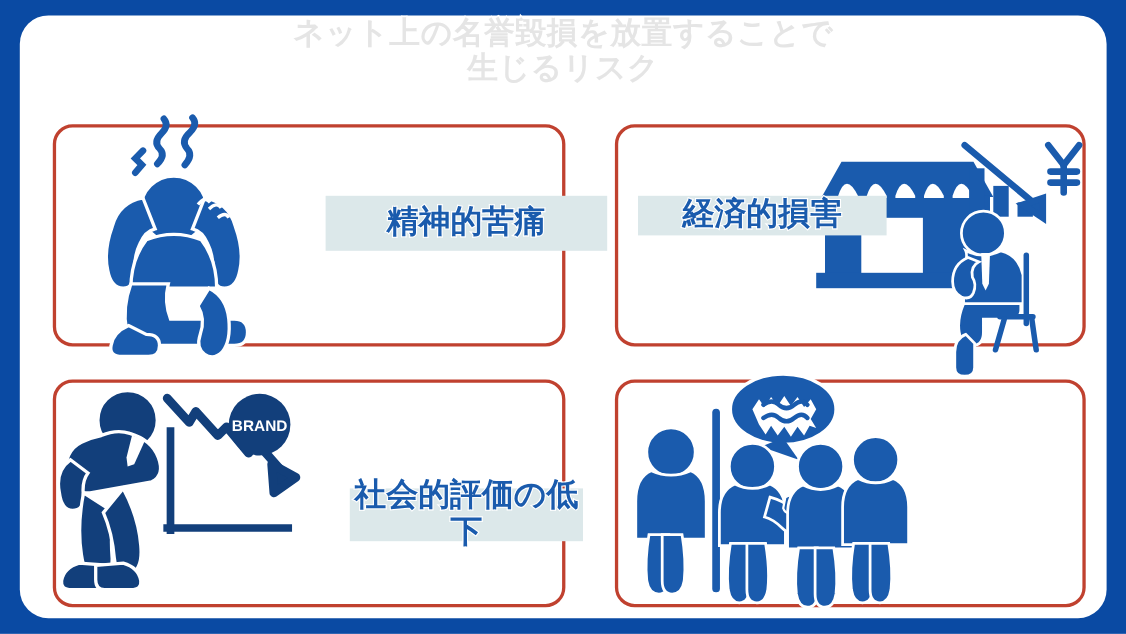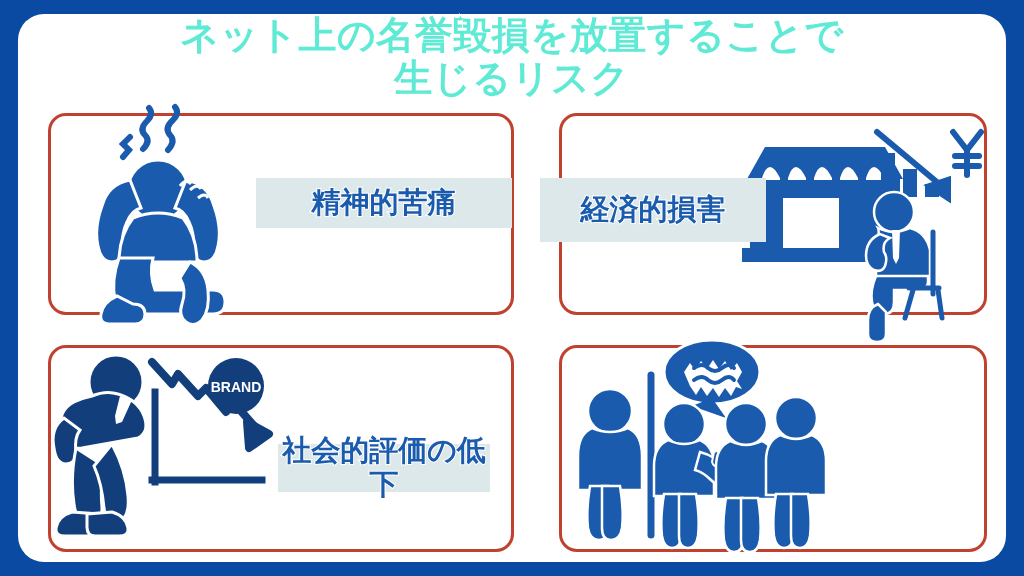--- a/index.html
+++ b/index.html
@@ -15,22 +15,22 @@
   }
   .panel {
     position:absolute; left:18px; top:14px; width:988px; height:548px;
     background:#ffffff; border-radius:26px;
   }
 
   
   .title {
     position:absolute; left:0; top:14px; width:1024px;
     text-align:center; line-height:1.14;
-    font-size:38px; font-weight:bold; letter-spacing:0.5px;
-    color:#5eead4;
+    font-size:28px; font-weight:bold; letter-spacing:0.5px;
+    color:#e5e5e5;
     -webkit-text-stroke:2.5px #ffffff;
     paint-order:stroke fill;
     white-space:pre-line;
   }
 
   
   .card {
     position:absolute;
     border:3.5px solid #c0412f;
     border-radius:18px;
@@ -47,23 +47,24 @@
     background:#dce8ea;
     display:flex; align-items:center; justify-content:center;
     text-align:center;
     color:#1a5bad;
     font-weight:bold;
     line-height:1.16;
     white-space:pre-line;
     -webkit-text-stroke:2px #ffffff;
     paint-order:stroke fill;
     z-index:6;
+    margin-left:40px;
   }
   #chip-1 { left:256px; top:178px; width:256px; height:50px; font-size:29px; }
-  #chip-2 { left:540px; top:178px; width:226px; height:64px; font-size:29px; }
+  #chip-2 { left:540px; top:178px; width:226px; height:36px; font-size:29px; }
   #chip-3 { left:278px; top:444px; width:212px; height:48px; font-size:29px; }
   #chip-4 { left:785px; top:450px; width:226px; height:85px; font-size:25px; }
 
   
   .icons { position:absolute; left:0; top:0; width:1024px; height:576px; z-index:4; }
   svg { overflow:visible; }
 </style>
 </head>
 <body>
 

